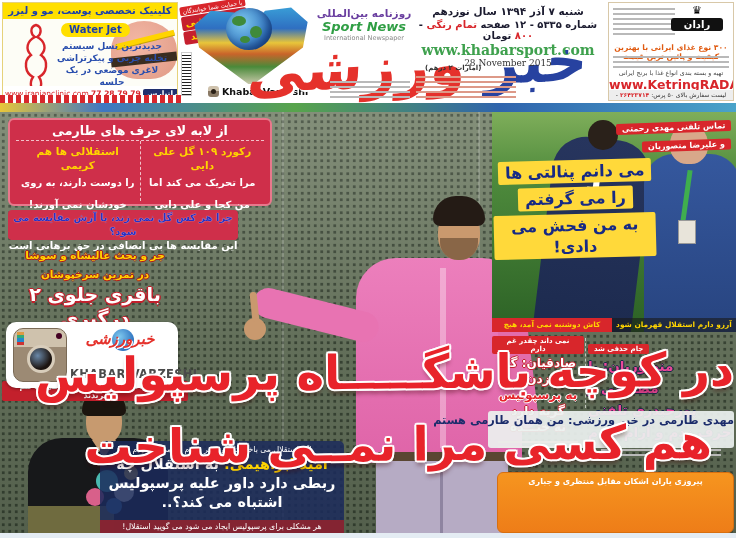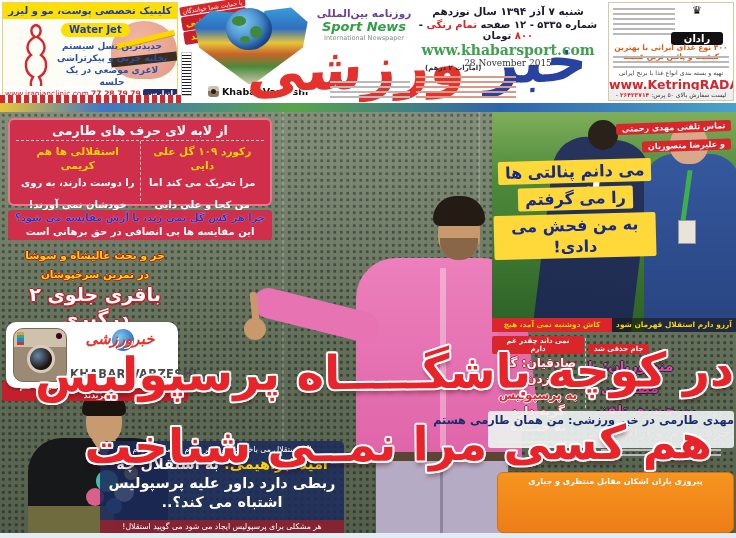--- a/index.html
+++ b/index.html
@@ -49,21 +49,21 @@
   .datebox .red{color:#d8262b}
   .datebox .web{color:#3fa14e;font-size:14px;font-weight:bold;font-family:"DejaVu Serif",serif;direction:ltr;margin-top:1px}
   .datebox .den{color:#333;font-size:9px;font-family:"DejaVu Serif",serif;direction:ltr}
   .uae{left:425px;top:64px;font-size:7px;color:#333;font-weight:bold;z-index:4}
   .micro{background:repeating-linear-gradient(0deg,#b9b9b9 0 2px,transparent 2px 5px)}
   .micro.red{background:repeating-linear-gradient(0deg,#d98 0 2px,transparent 2px 5px)}
   .radan{left:608px;top:2px;width:126px;height:99px;background:#fff;border:1px solid #d8c8a8;overflow:hidden}
   .radan .menu{position:absolute;left:4px;top:4px;width:62px;height:28px}
   .radan .emblem{position:absolute;right:10px;top:2px;width:52px;text-align:center}
   .radan .crown{font-size:11px;line-height:12px}
-  .radan .brand{background:#111;color:#fff;font-size:10px;font-weight:bold;border-radius:3px;line-height:13px;margin-top:15px}
+  .radan .brand{background:#111;color:#fff;font-size:10px;font-weight:bold;border-radius:3px;line-height:13px;margin-top:1px}
   .radan .hl{position:absolute;left:2px;top:40px;right:2px;color:#e05a10;font-size:7.6px;font-weight:bold;text-align:center}
   .radan .mid{position:absolute;left:2px;top:66px;right:2px;color:#444;font-size:6.3px;text-align:center}
   .radan .web{position:absolute;left:0;right:0;top:74px;color:#d8262b;font-size:12.5px;font-weight:bold;text-align:center;direction:ltr}
   .radan .foot{position:absolute;left:0;right:0;bottom:0;height:10px;background:#eee;font-size:6px;color:#333;text-align:center;line-height:10px}
   .radan .foot b{color:#d8262b}
   .colorbar{left:0;top:103px;width:736px;height:9px;background:linear-gradient(90deg,#e8c63a 0%,#3f77c2 14%,#58a44c 40%,#2f64ad 68%,#4aa3c9 100%)}
 
   
   .mainbg{left:0;top:112px;width:736px;height:426px;background-color:#76836b;background-image:radial-gradient(circle,rgba(22,32,22,.55) 1.3px,transparent 1.6px);background-size:6.5px 6.5px}
   .mainbg .shade{position:absolute;inset:0;background:linear-gradient(180deg,rgba(255,255,255,.10),rgba(10,20,10,.18) 55%,rgba(10,20,10,.32))}
@@ -84,21 +84,21 @@
   .inseam{left:440px;top:470px;width:3px;height:68px;background:#8e84a0;z-index:3}
 
   
   .taremi-box{left:8px;top:118px;width:264px;height:88px;background:#cf2f4a;border-radius:6px;border:2px solid #e8788c;z-index:6;padding:3px 6px}
   .taremi-box .hdr{color:#fff;font-size:12.5px;font-weight:bold;text-align:center;border-bottom:1px dashed rgba(255,255,255,.7);padding-bottom:2px}
   .taremi-cols{display:flex;height:60px}
   .taremi-cols .col{flex:1;padding:3px 4px;text-align:center}
   .taremi-cols .col+.col{border-right:1px dashed rgba(255,255,255,.7)}
   .hl-y{color:#ffd400;font-size:10.5px;font-weight:bold;line-height:14px}
   .tx-w{color:#fff;font-size:10px;font-weight:bold;line-height:22px}
-  .taremi-strip2{left:8px;top:210px;width:264px;height:30px;background:#cf2f4a;border-radius:4px;z-index:6;text-align:center;padding-top:1px}
+  .taremi-strip2{left:8px;top:210px;width:230px;height:30px;background:#cf2f4a;border-radius:4px;z-index:6;text-align:center;padding-top:1px}
   .taremi-strip2 .b{color:#2a2ec2;font-size:10px;font-weight:bold;line-height:14px;text-shadow:0 0 1px #fff}
   .taremi-strip2 .w{color:#fff;font-size:10px;font-weight:bold;line-height:13px}
   .bagheri{left:2px;top:244px;width:186px;z-index:6;text-align:center}
   .lbl-y{display:inline-block;color:#ffd400;font-size:10.5px;font-weight:bold;line-height:14px;text-shadow:1px 0 0 #b01c1c,-1px 0 0 #b01c1c,0 1px 0 #b01c1c,0 -1px 0 #b01c1c}
   .bagheri .big{color:#fff;font-size:19px;font-weight:bold;line-height:24px;text-shadow:1.5px 0 0 #c3202c,-1.5px 0 0 #c3202c,0 1.5px 0 #c3202c,0 -1.5px 0 #c3202c}
   .bagheri .big .r{color:#e8232a;text-shadow:1.5px 0 0 #fff,-1.5px 0 0 #fff,0 1.5px 0 #fff,0 -1.5px 0 #fff}
   .bagheri .sub{display:inline-block;background:#c3202c;color:#fff;font-size:8px;font-weight:bold;border-radius:2px;padding:1px 6px;margin-top:3px}
   .insta-card{left:6px;top:322px;width:172px;height:66px;background:#fff;border-radius:10px;z-index:6;box-shadow:0 1px 3px rgba(0,0,0,.4)}
   .insta-icon{position:absolute;left:7px;top:6px;width:54px;height:54px;border-radius:10px;background:linear-gradient(180deg,#cfc2ad 0 34%,#9c8a74 34%);border:1px solid #7a6a56}
   .insta-icon .lens{position:absolute;left:13px;top:16px;width:28px;height:28px;border-radius:50%;background:radial-gradient(circle at 35% 35%,#6a88a8,#1c1410 65%);border:3px solid #d8cdbb}

